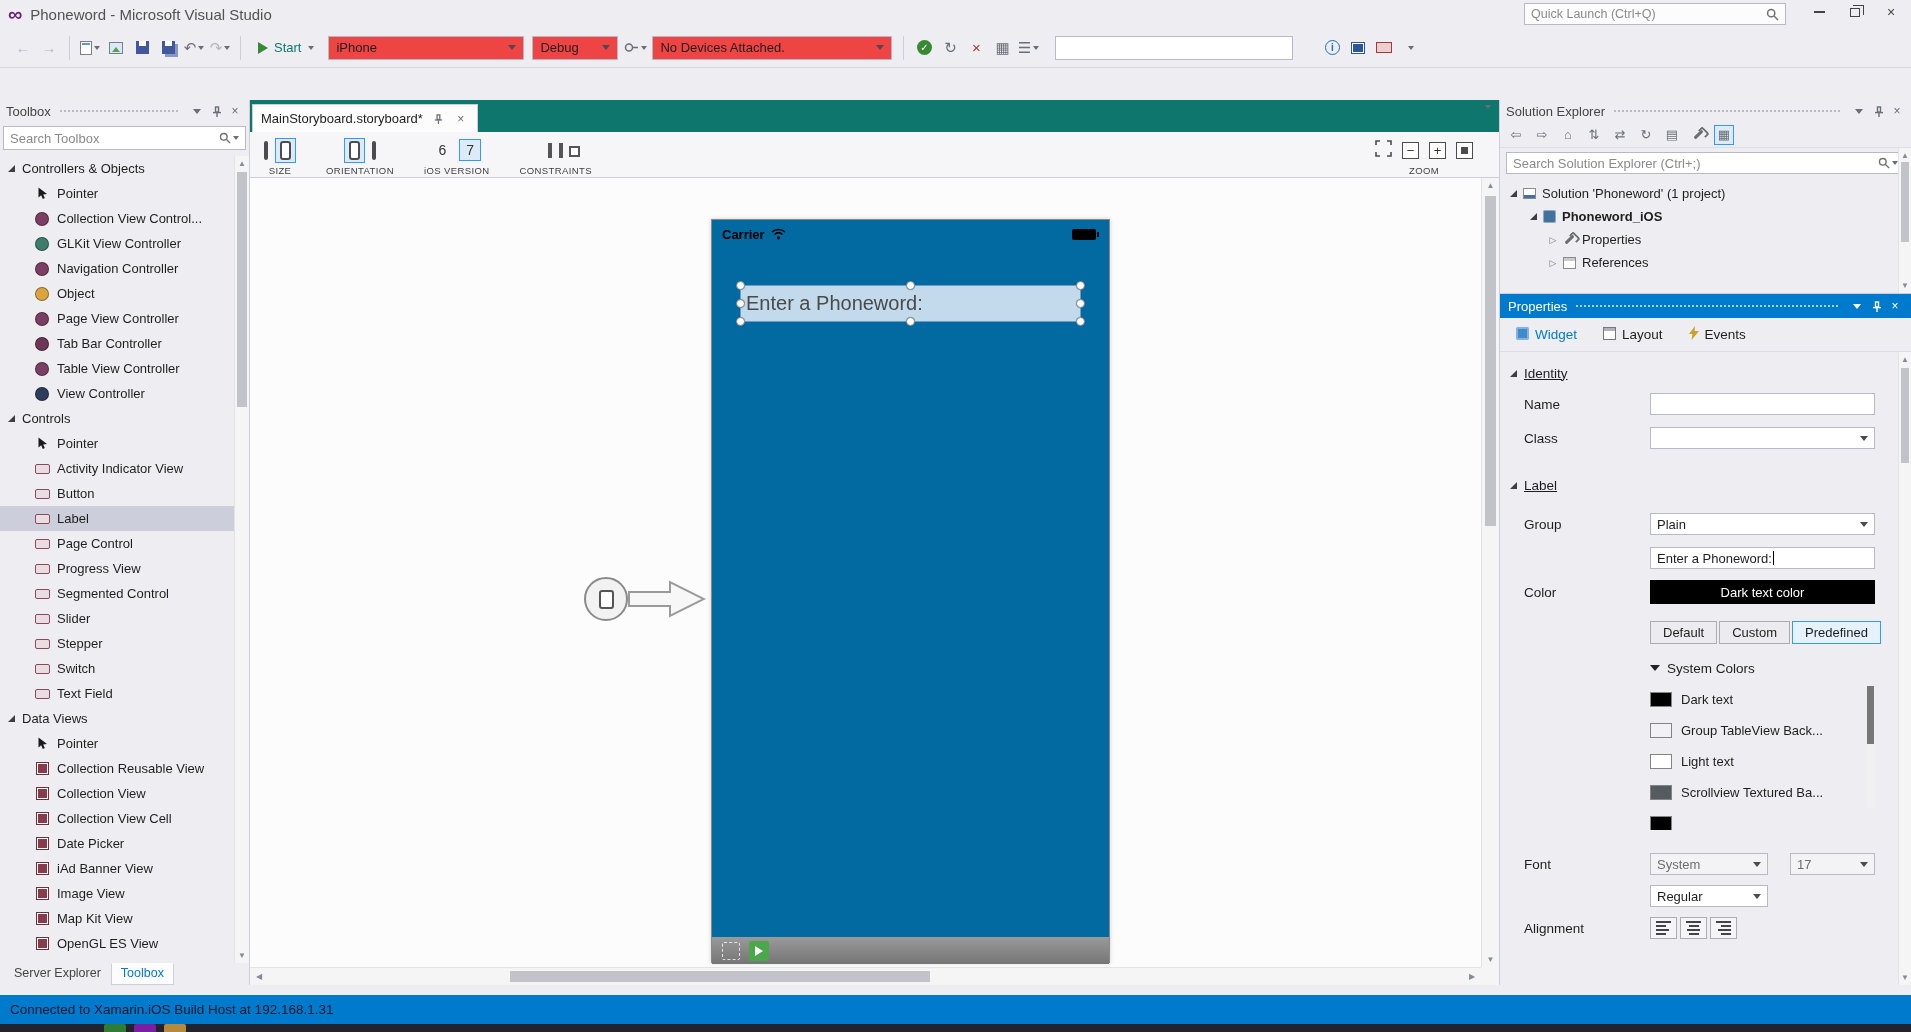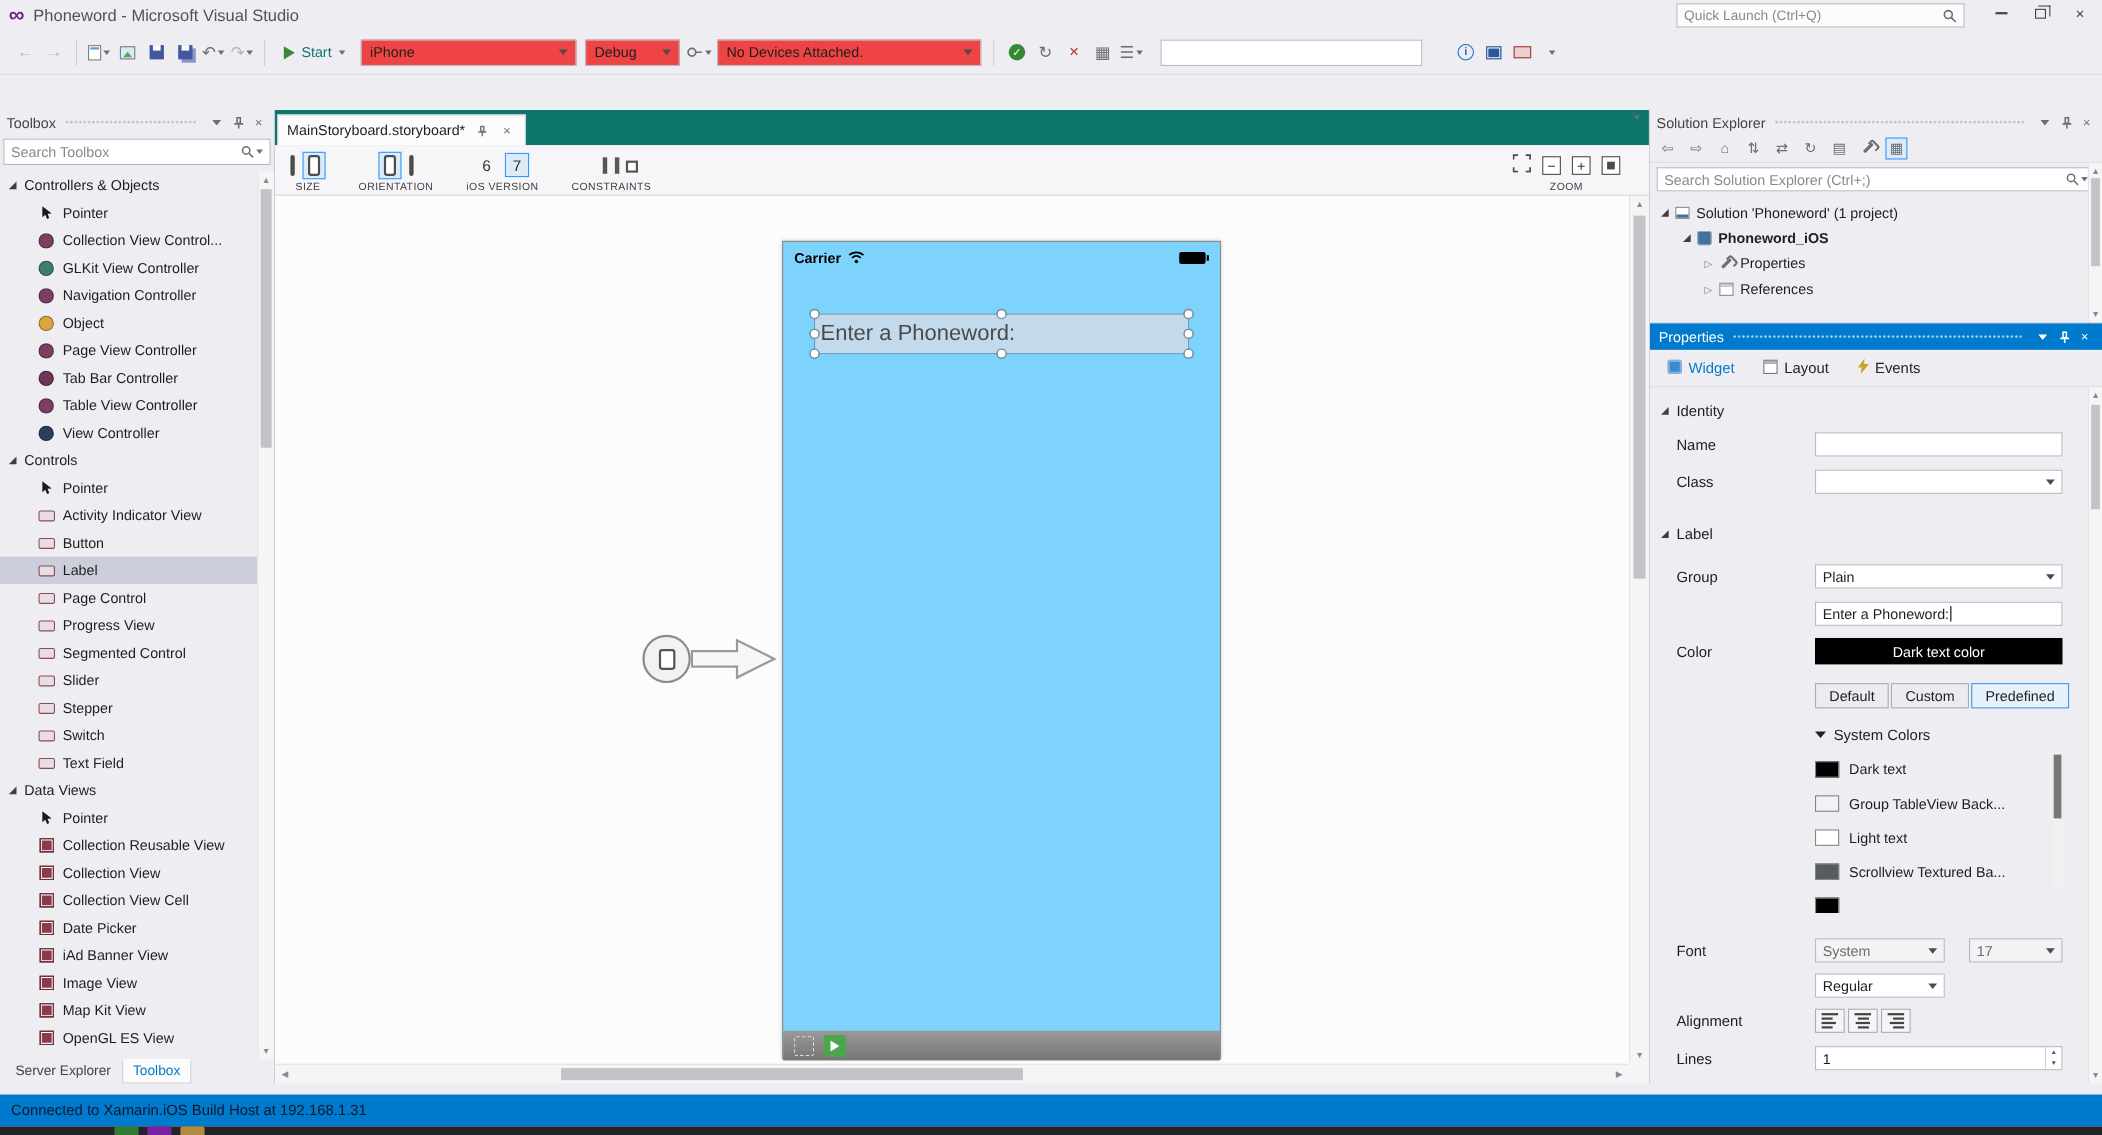--- a/index.html
+++ b/index.html
@@ -107,21 +107,21 @@
   .cons::before { content:""; position:absolute; left:0; right:0; top:6px; height:2px; background:#555; }
   .cons.c2::after { content:""; position:absolute; left:8px; top:3px; width:7px; height:7px; background:#FFF; border:2px solid #555; }
   .zoom-group { position:absolute; right:26px; top:4px; display:flex; flex-direction:column; align-items:center; }
   .zicons { display:flex; align-items:center; gap:10px; height:28px; }
   .zbox { width:17px; height:17px; border:1px solid #4C4C4C; background:#FFF; display:flex; align-items:center; justify-content:center; font-size:13px; color:#333; line-height:1; }
   .zbox .inner-sq { width:7px; height:7px; background:#4C4C4C; }
 
   .canvas { position:absolute; top:78px; left:0; right:18px; bottom:18px; background:#FCFCFC; overflow:hidden; }
 
   
-  .phone { position:absolute; left:461px; top:41px; width:399px; height:744px; background:#7dd3fc; border:1px solid #8A8A8A; box-shadow:0 0 4px rgba(0,0,0,0.18);text-align:right; }
+  .phone { position:absolute; left:461px; top:41px; width:399px; height:744px; background:#0369a1; border:1px solid #8A8A8A; box-shadow:0 0 4px rgba(0,0,0,0.18);text-align:right; }
   .phone-status { height:28px; display:flex; align-items:center; padding:0 10px; }
   .carrier { font-size:13px; font-weight:bold; color:#000; margin-right:6px; }
   .battery { margin-left:auto; display:flex; align-items:center; }
   .batt-body { width:24px; height:11px; background:#000; border-radius:2px; }
   .batt-tip { width:2px; height:5px; background:#000; margin-left:1px; }
   .sel-label { position:absolute; left:28px; top:65px; width:341px; height:37px; background:#C2DAEB; border:1px solid #6E9CBE; display:flex; align-items:center; padding-left:5px; }
   .sel-label-text { font-size:20px; color:#4A4A4A; }
   .handle { position:absolute; width:9px; height:9px; border-radius:50%; background:#FFF; border:1px solid #7A8A99; box-shadow:0 0 1px rgba(0,0,0,0.4); }
   .h-tl { left:-5px; top:-5px; } .h-tm { left:50%; margin-left:-5px; top:-5px; } .h-tr { right:-5px; top:-5px; }
   .h-ml { left:-5px; top:50%; margin-top:-5px; } .h-mr { right:-5px; top:50%; margin-top:-5px; }
@@ -169,21 +169,21 @@
   .prop-header .grip { background-image:radial-gradient(rgba(255,255,255,0.65) 1px, transparent 1.2px); }
   .prop-header .hd-ic { color:#FFF; }
   .prop-header .chev-down { border-top-color:#FFF; }
   .prop-tabs { height:34px; display:flex; align-items:center; padding-left:16px; gap:26px; border-bottom:1px solid #DCDDE6; }
   .ptab { display:flex; align-items:center; gap:6px; font-size:13.5px; color:#1E1E1E; }
   .ptab.active { color:#007ACC; }
   .pt-ic-widget { width:13px; height:13px; background:#3E8ACC; border-radius:2px; display:inline-block; box-shadow:inset 0 0 0 2px rgba(255,255,255,0.35); }
   .pt-ic-layout { width:13px; height:13px; border:1px solid #777; display:inline-block; box-shadow:inset 0 3px 0 #AEB2BD; background:#FFF; }
   .prop-content { position:absolute; top:58px; bottom:0; left:0; right:13px; overflow:hidden; padding-top:10px; }
   .sec-header { height:22px; display:flex; align-items:center; padding-left:10px; font-size:13.5px; color:#1E1E1E; }
-  .sec-header .sec-label { margin-left:7px; }
+  .sec-header .sec-label { margin-left:7px;text-decoration:underline; }
   .prow { display:flex; align-items:center; padding-left:24px; height:24px; }
   .prow .plabel { width:126px; font-size:13.5px; color:#1E1E1E; flex:none; }
   .pctrl { width:225px; height:22px; flex:none; }
   .pcombo { width:225px; height:22px; background:#FFF; border:1px solid #B8B9C6; display:flex; align-items:center; padding:0 6px; font-size:13px; color:#1E1E1E; flex:none; }
   .pcombo .spacer { flex:1; }
   .pcombo.gray { background:#F3F3F5; color:#6D6D6D; }
   .caret-bar { width:1px; height:14px; background:#000; margin-left:1px; }
   .color-btn { width:225px; height:24px; background:#000; color:#FFF; display:flex; align-items:center; justify-content:center; font-size:13px; flex:none; }
   .seg-row { display:flex; padding-left:150px; gap:2px; align-items:center; height:24px; }
   .segbtn { height:23px; padding:0 12px; display:flex; align-items:center; background:#ECECF0; border:1px solid #ABADB3; font-size:13px; color:#1E1E1E; }
@@ -914,30 +914,20 @@
             <span class="align-btn">
                 <span class="al right">
                   <span></span>
                   <span></span>
                   <span></span>
                   <span></span>
                 </span>
               </span>
           </div>
 
-          <div class="prow" style="margin-top:10px">
-            <span class="plabel">Lines</span>
-            <div class="spin-box">
-              <span>1</span>
-              <span class="spinner">
-                  <span>▲</span>
-                  <span>▼</span>
-                </span>
-            </div>
-          </div>
 
         </div>
 
         <div class="prop-scroll">
           <div class="sb-arrow">▲</div>
           <div class="prop-thumb"></div>
           <div class="sb-bottom">▼</div>
         </div>
       </div>
     </div>

